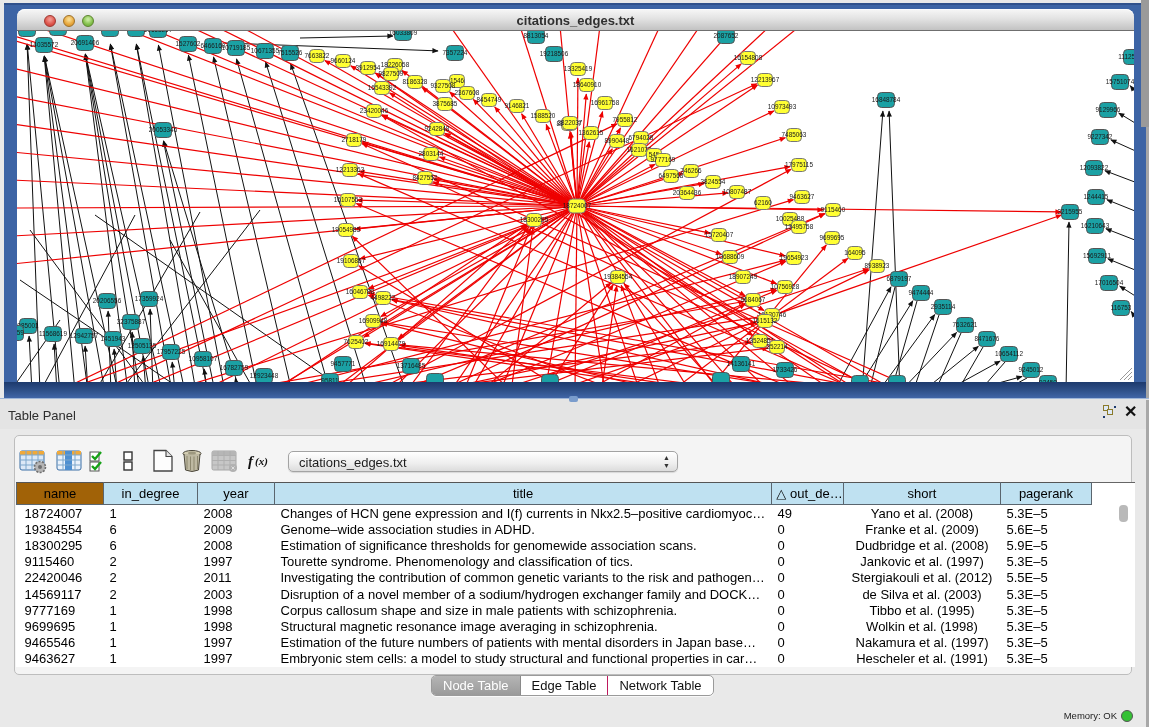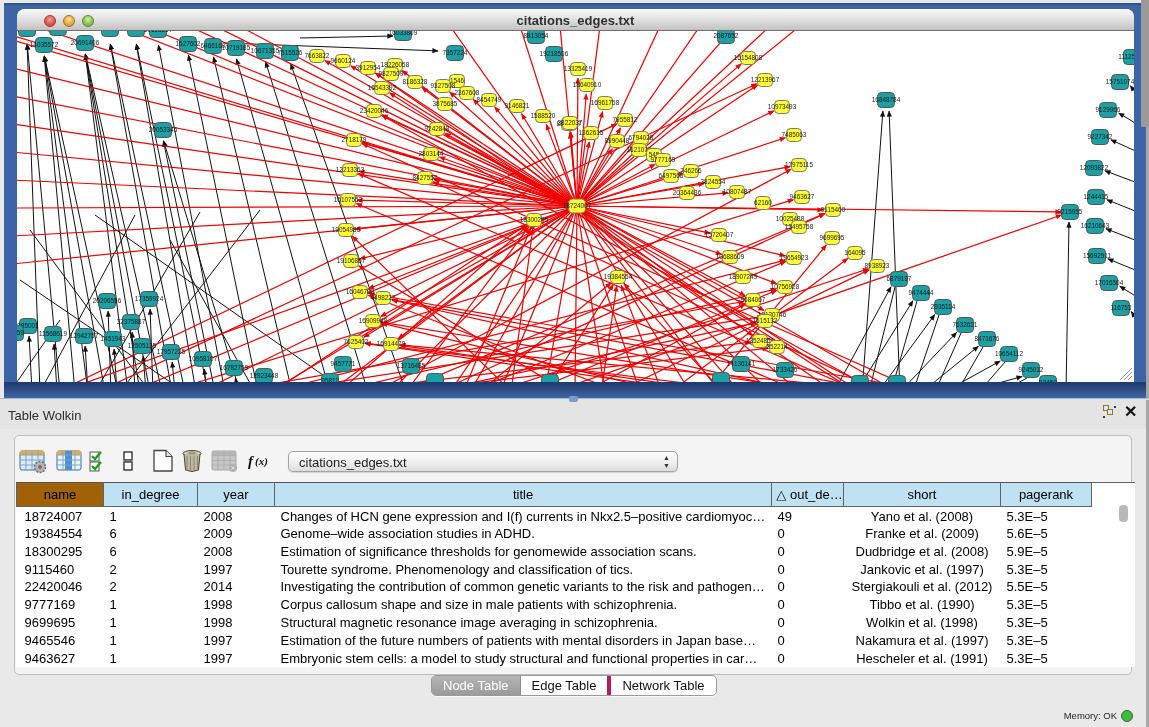--- a/index.html
+++ b/index.html
@@ -53,21 +53,21 @@
 #dtable td.c-short { text-align:center; padding:0; }
 #tbl-wrap { position:absolute; left:16px; top:482px; width:1118px; height:183px;
   border:1px solid #5a5a5a; border-right:1px solid #333; background:#fff; }
 #vscroll { position:absolute; left:1119px; top:505px; width:9px; height:17px;
   background:#b9b9b9; border-radius:4px; }
 
 #tabs { position:absolute; left:431px; top:675px; height:21px; display:flex;
   border:1px solid #9a9a9a; border-radius:5px; overflow:hidden; background:#fff;
   box-shadow:0 1px 0 rgba(255,255,255,.7); }
 .tab { height:100%; line-height:19px; font-size:13px; padding:0 11px; color:#111;
-  border-right:4px solid #be185d; }
+  border-right:1px solid #be185d; }
 .tab.sel { background:linear-gradient(#b5b5b5,#9a9a9a); color:#fff; border-right:1px solid #8a8a8a; }
 
 #status { position:absolute; left:0; top:700px; width:1149px; height:27px; }
 #status .mem { position:absolute; right:32px; top:10px; font-size:9.5px; color:#222; }
 #status .dot { position:absolute; right:16px; top:10px; width:12px; height:12px; border-radius:50%;
   background:#35c135; border:1px solid #555; }
 #edgeline { position:absolute; left:1146px; top:400px; width:3px; height:327px; background:#a8a8a8; }
 
 .ic { position:absolute; top:449px; }
 </style></head>
@@ -574,21 +574,21 @@
 </svg>
   <div id="titlebar">
     <div class="title">citations_edges.txt</div>
     <div class="tl" id="tl-r"></div>
       <div class="tl" id="tl-y"></div>
       <div class="tl" id="tl-g"></div>
   </div>
   <div id="tpanel">
     <div id="tphead">
       <div id="grip"></div>
-      <div class="lbl">Table Wolkin</div>
+      <div class="lbl">Table Panel</div>
       <div class="float">
           <div class="sq1"></div>
           <div class="sq2"></div>
           <div class="d1"></div>
           <div class="d2"></div>
         </div>
       <div class="close">✕</div>
     </div>
     <div id="innerpanel"></div>
   </div>
@@ -709,34 +709,44 @@
           <td class="c-year">1997</td>
           <td class="c-title">Tourette syndrome. Phenomenology and classification of tics.</td>
           <td class="c-out">0</td>
           <td class="c-short">Jankovic et al. (1997)</td>
           <td class="c-pr">5.3E–5</td>
           <td class="c-x"></td>
         </tr>
 <tr>
           <td class="c-name">22420046</td>
           <td class="c-ind">2</td>
-          <td class="c-year">2014</td>
+          <td class="c-year">2011</td>
           <td class="c-title">Investigating the contribution of common genetic variants to the risk and pathogen…</td>
           <td class="c-out">0</td>
           <td class="c-short">Stergiakouli et al. (2012)</td>
           <td class="c-pr">5.5E–5</td>
+          <td class="c-x"></td>
+        </tr>
+<tr>
+          <td class="c-name">14569117</td>
+          <td class="c-ind">2</td>
+          <td class="c-year">2003</td>
+          <td class="c-title">Disruption of a novel member of a sodium/hydrogen exchanger family and DOCK…</td>
+          <td class="c-out">0</td>
+          <td class="c-short">de Silva et al. (2003)</td>
+          <td class="c-pr">5.3E–5</td>
           <td class="c-x"></td>
         </tr>
 <tr>
           <td class="c-name">9777169</td>
           <td class="c-ind">1</td>
           <td class="c-year">1998</td>
           <td class="c-title">Corpus callosum shape and size in male patients with schizophrenia.</td>
           <td class="c-out">0</td>
-          <td class="c-short">Tibbo et al. (1990)</td>
+          <td class="c-short">Tibbo et al. (1995)</td>
           <td class="c-pr">5.3E–5</td>
           <td class="c-x"></td>
         </tr>
 <tr>
           <td class="c-name">9699695</td>
           <td class="c-ind">1</td>
           <td class="c-year">1998</td>
           <td class="c-title">Structural magnetic resonance image averaging in schizophrenia.</td>
           <td class="c-out">0</td>
           <td class="c-short">Wolkin et al. (1998)</td>

